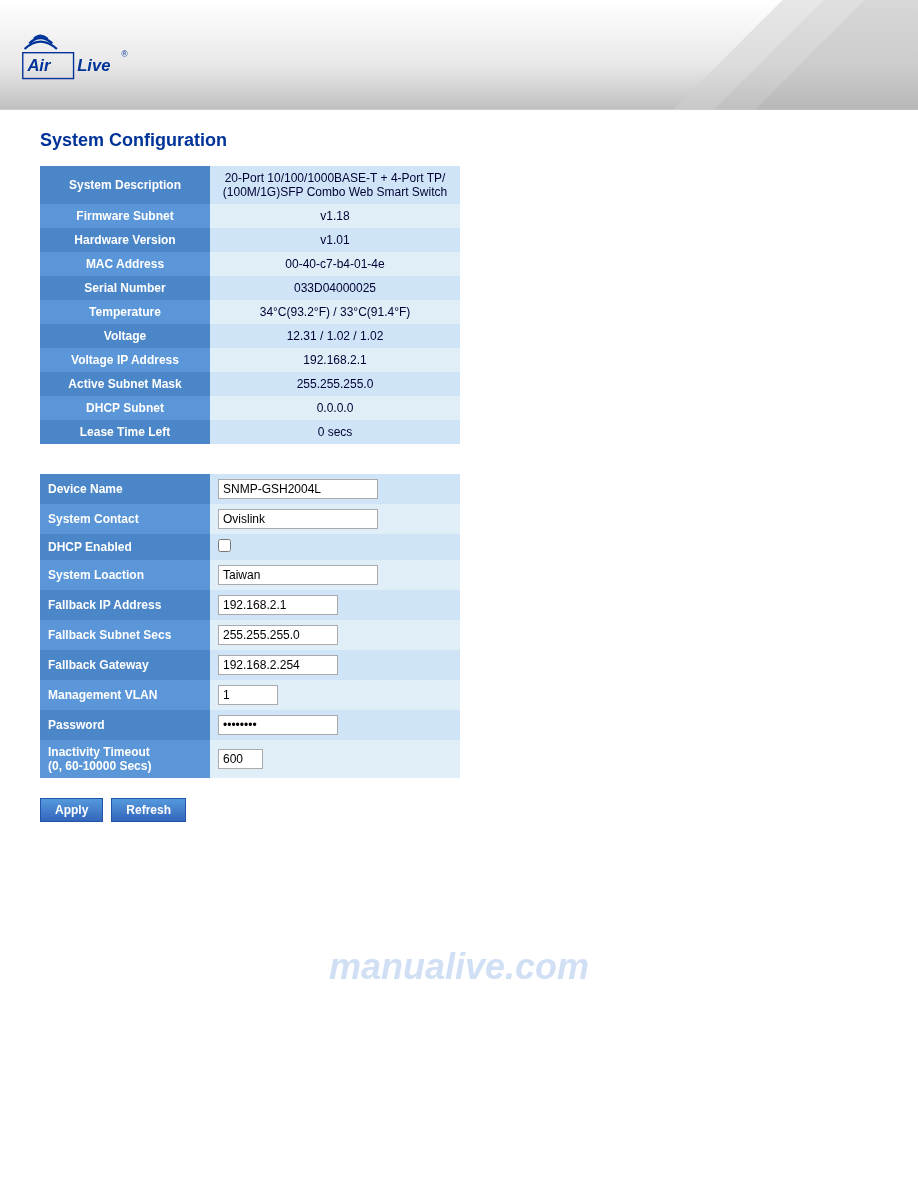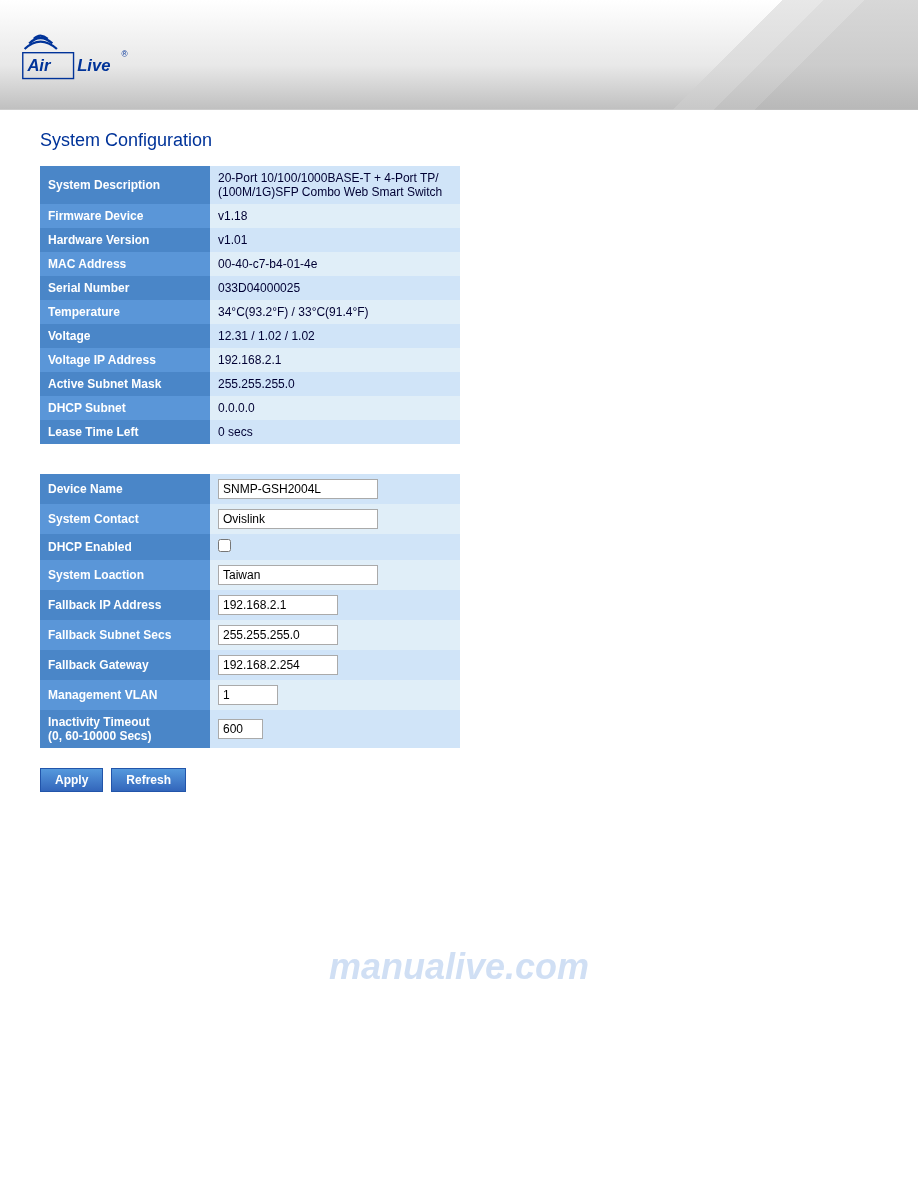--- a/index.html
+++ b/index.html
@@ -29,30 +29,31 @@
       opacity: 0.5;
     }
 
     
     .main-content {
       padding: 20px 40px;
     }
 
     .page-title {
       font-size: 18px;
-      font-weight: normal;
+      font-weight: bold;
       color: #003399;
       margin-bottom: 15px;
     }
 
     
     .info-table {
       width: 420px;
       border-collapse: collapse;
       margin-bottom: 30px;
+      text-align: center;
     }
     .info-table tr:nth-child(odd) td:first-child {
       background-color: #4a86c8;
     }
     .info-table tr:nth-child(even) td:first-child {
       background-color: #5a96d8;
     }
     .info-table tr:nth-child(odd) {
       background-color: #d0e4f8;
     }
@@ -203,21 +204,21 @@
 
   <div class="page-title">System Configuration</div>
 
   <table class="info-table">
     <tbody id="info-tbody">
         <tr>
           <td>System Description</td>
           <td>20-Port 10/100/1000BASE-T + 4-Port TP/ (100M/1G)SFP Combo Web Smart Switch</td>
         </tr>
         <tr>
-          <td>Firmware Device</td>
+          <td>Firmware Subnet</td>
           <td>v1.18</td>
         </tr>
         <tr>
           <td>Hardware Version</td>
           <td>v1.01</td>
         </tr>
         <tr>
           <td>MAC Address</td>
           <td>00-40-c7-b4-01-4e</td>
         </tr>
@@ -278,20 +279,24 @@
           <td>Fallback Subnet Secs</td>
           <td><input type="text" class="config-input config-input-medium" value="255.255.255.0" style=""></td>
         </tr>
         <tr>
           <td>Fallback Gateway</td>
           <td><input type="text" class="config-input config-input-medium" value="192.168.2.254" style=""></td>
         </tr>
         <tr>
           <td>Management VLAN</td>
           <td><input type="text" class="config-input config-input-narrow" value="1" style=""></td>
+        </tr>
+        <tr>
+          <td>Password</td>
+          <td><input type="password" class="config-input config-input-medium" value="12345678" style=""></td>
         </tr>
         <tr>
           <td>Inactivity Timeout<br>(0, 60-10000 Secs)</td>
           <td><input type="text" class="config-input config-input-small" value="600" style=""></td>
         </tr>
       </tbody>
   </table>
 
   <div class="button-row">
     <button class="btn-apply">Apply</button>

